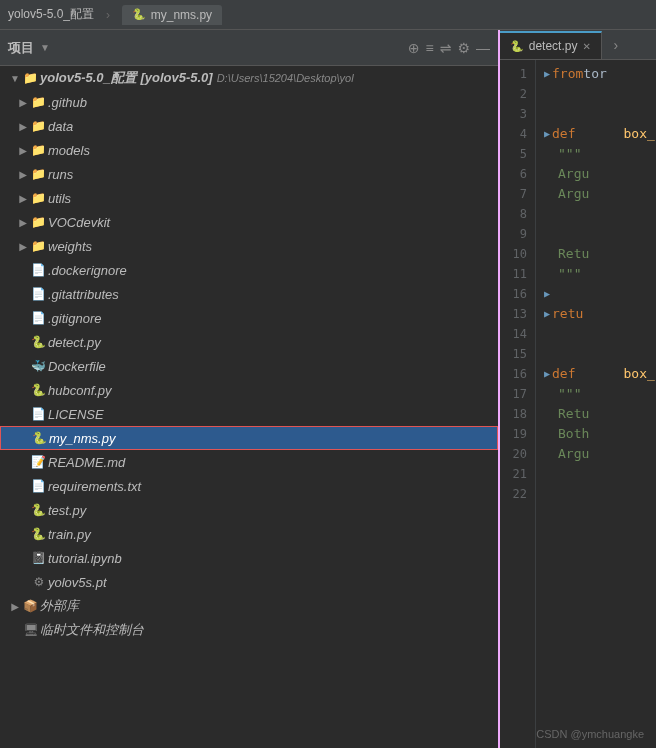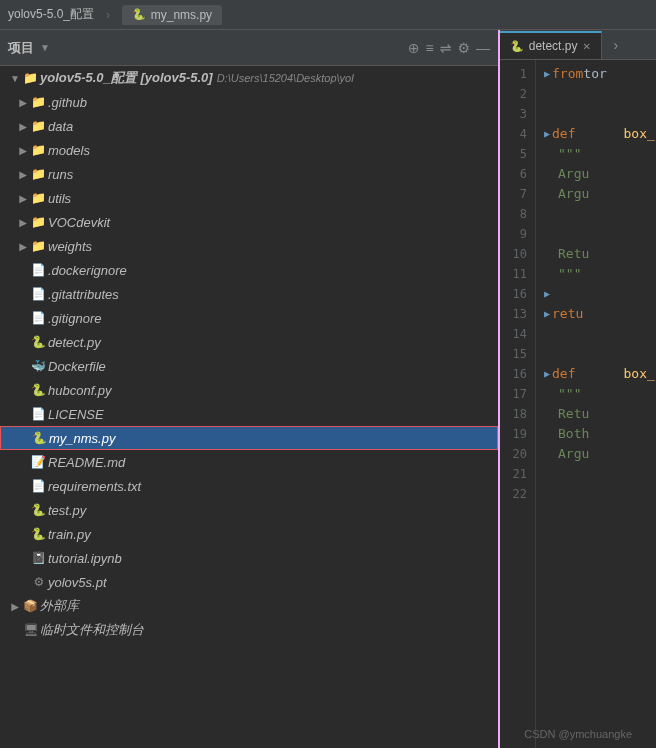--- a/index.html
+++ b/index.html
@@ -255,21 +255,21 @@
     .gutter-arrow {
       color: #6897bb;
       font-size: 10px;
       margin-right: 2px;
     }
 
     
     .watermark {
       position: absolute;
       bottom: 8px;
-      right: 24px;
+      right: 12px;
       color: #666;
       font-size: 11px;
     }
   </style>
 </head>
 <body>
 
 <div class="title-bar">
   <span class="title-bar-text">yolov5-5.0_配置</span>
   <span class="title-bar-sep">›</span>

